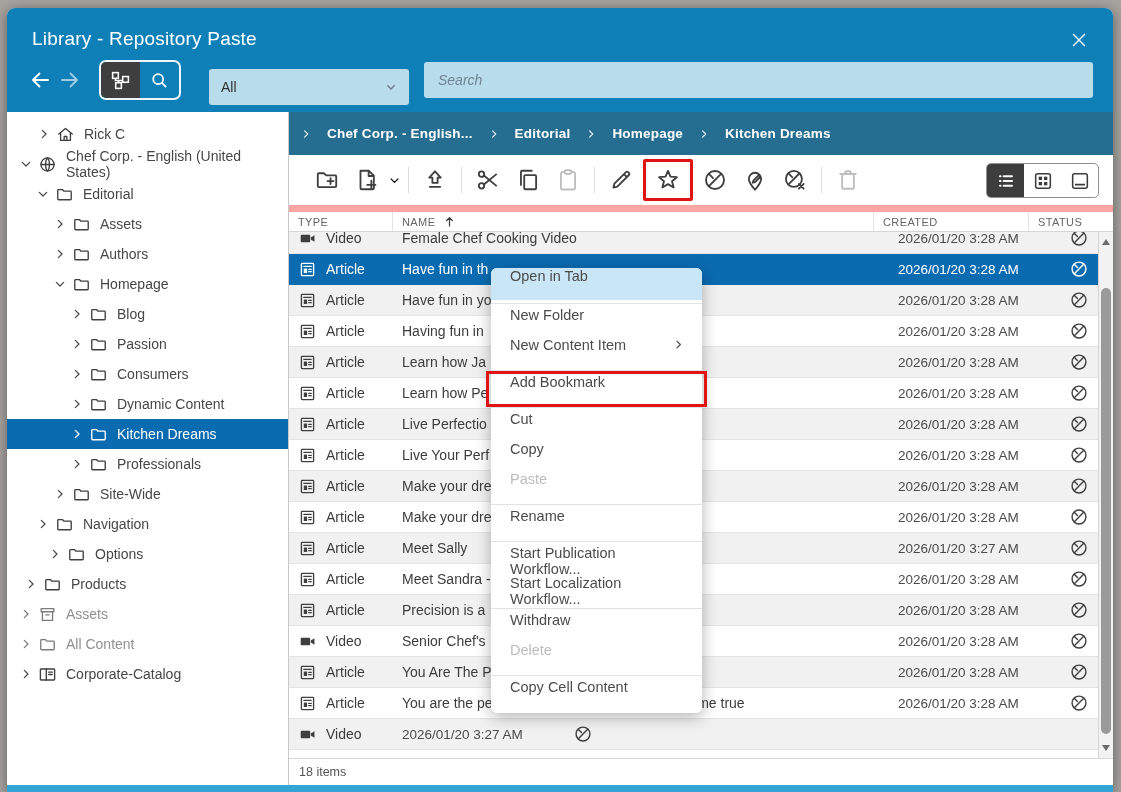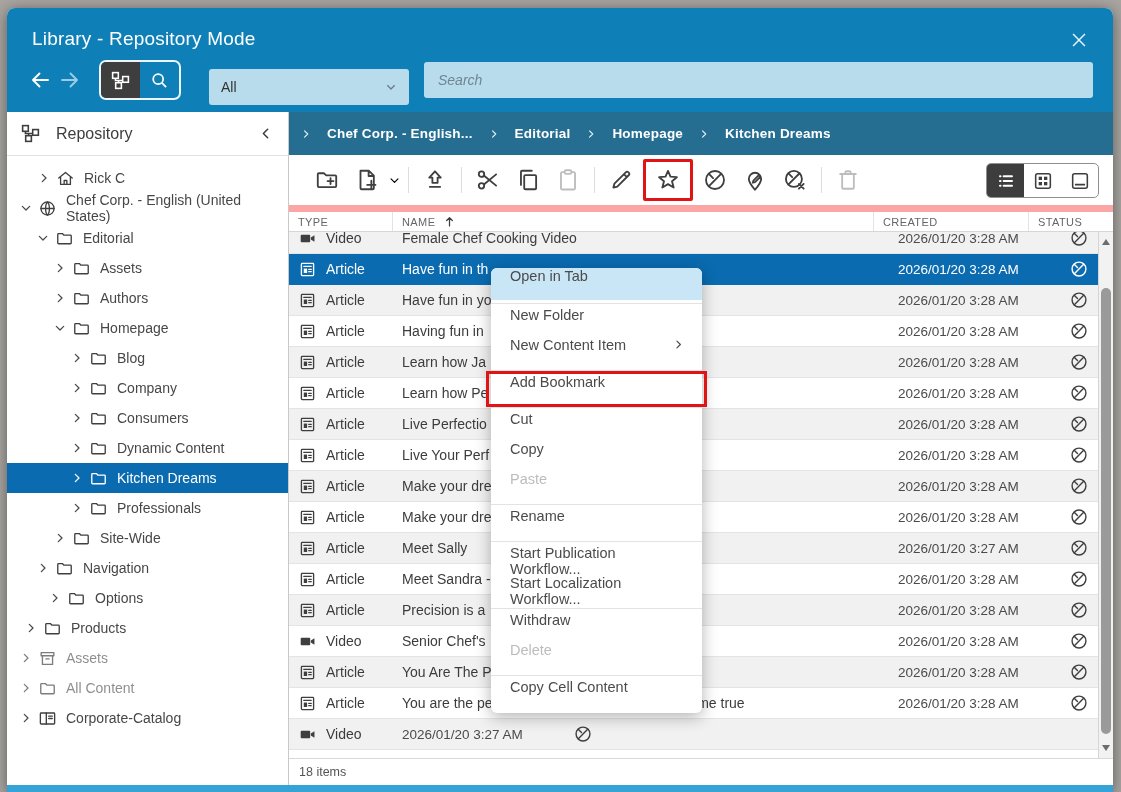--- a/index.html
+++ b/index.html
@@ -118,21 +118,21 @@
   .mi .redframe { position:absolute; left:-5px; right:-5px; top:-3px; bottom:-3px;
     border:3px solid #e01414; pointer-events:none; }
   svg { display:block; }
 </style>
 </head>
 <body>
 
 <div class="window">
 
   <div class="titlebar">
-    <div class="title">Library - Repository Mode</div>
+    <div class="title">Library - Repository Paste</div>
     <div class="close-btn">
       <span>
         <svg width="22" height="22" viewBox="0 0 24 24" fill="none" stroke="currentColor" stroke-width="1.6">
             <path d="M5.5 5.5 L18.5 18.5 M18.5 5.5 L5.5 18.5"></path>
           </svg>
       </span>
     </div>
     <div class="navrow">
       <div class="navarrow">
         <span>
@@ -176,36 +176,20 @@
             </svg>
         </span>
       </div>
       <input class="search-box" placeholder="Search" style="">
     </div>
   </div>
 
   <div class="bodyrow">
 
     <div class="sidebar">
-      <div class="sb-header">
-        <span>
-          <svg width="21" height="21" viewBox="0 0 24 24" fill="none" stroke="currentColor" stroke-width="1.8">
-              <rect x="3" y="3" width="6.5" height="6.5"></rect>
-              <rect x="14.5" y="7.5" width="6.5" height="6.5"></rect>
-              <rect x="6.5" y="14.5" width="6.5" height="6.5"></rect>
-              <path d="M6.2 9.5 V12 H14.5 M9.8 12 V14.5"></path>
-            </svg>
-        </span>
-        <span class="sb-title">Repository</span>
-        <span style="color:#3d3d3d;display:flex;">
-          <svg width="17" height="17" viewBox="0 0 24 24" fill="none" stroke="currentColor" stroke-width="2.2" stroke-linecap="round" stroke-linejoin="round">
-              <path d="M15 6 L9 12 L15 18"></path>
-            </svg>
-        </span>
-      </div>
       <div class="tree" id="tree">
           <div class="tree-row" style="padding-left: 28px;">
             <span class="twist">
               <svg width="16" height="16" viewBox="0 0 24 24" fill="none" stroke="currentColor" stroke-width="1.9" stroke-linecap="round" stroke-linejoin="round">
                 <path d="M9.5 6.5 L15 12 L9.5 17.5"></path>
               </svg>
             </span>
             <span class="ticon">
               <svg width="19" height="19" viewBox="0 0 24 24" fill="none" stroke="currentColor" stroke-width="1.7" stroke-linecap="round" stroke-linejoin="round">
                 <path d="M3.5 11.5 L12 4.5 L20.5 11.5 M5.8 9.8 V19.5 H18.2 V9.8"></path>
@@ -297,21 +281,21 @@
             <span class="twist">
               <svg width="16" height="16" viewBox="0 0 24 24" fill="none" stroke="currentColor" stroke-width="1.9" stroke-linecap="round" stroke-linejoin="round">
                 <path d="M9.5 6.5 L15 12 L9.5 17.5"></path>
               </svg>
             </span>
             <span class="ticon">
               <svg width="19" height="19" viewBox="0 0 24 24" fill="none" stroke="currentColor" stroke-width="1.7" stroke-linecap="round" stroke-linejoin="round">
                 <path d="M3.5 6.8 C3.5 6.2 3.9 5.8 4.5 5.8 H9.3 L11.3 7.8 H19.5 C20.1 7.8 20.5 8.2 20.5 8.8 V17.6 C20.5 18.2 20.1 18.6 19.5 18.6 H4.5 C3.9 18.6 3.5 18.2 3.5 17.6 Z"></path>
               </svg>
             </span>
-            <span>Company</span>
+            <span>Passion</span>
           </div>
           <div class="tree-row" style="padding-left: 61px;">
             <span class="twist">
               <svg width="16" height="16" viewBox="0 0 24 24" fill="none" stroke="currentColor" stroke-width="1.9" stroke-linecap="round" stroke-linejoin="round">
                 <path d="M9.5 6.5 L15 12 L9.5 17.5"></path>
               </svg>
             </span>
             <span class="ticon">
               <svg width="19" height="19" viewBox="0 0 24 24" fill="none" stroke="currentColor" stroke-width="1.7" stroke-linecap="round" stroke-linejoin="round">
                 <path d="M3.5 6.8 C3.5 6.2 3.9 5.8 4.5 5.8 H9.3 L11.3 7.8 H19.5 C20.1 7.8 20.5 8.2 20.5 8.8 V17.6 C20.5 18.2 20.1 18.6 19.5 18.6 H4.5 C3.9 18.6 3.5 18.2 3.5 17.6 Z"></path>

